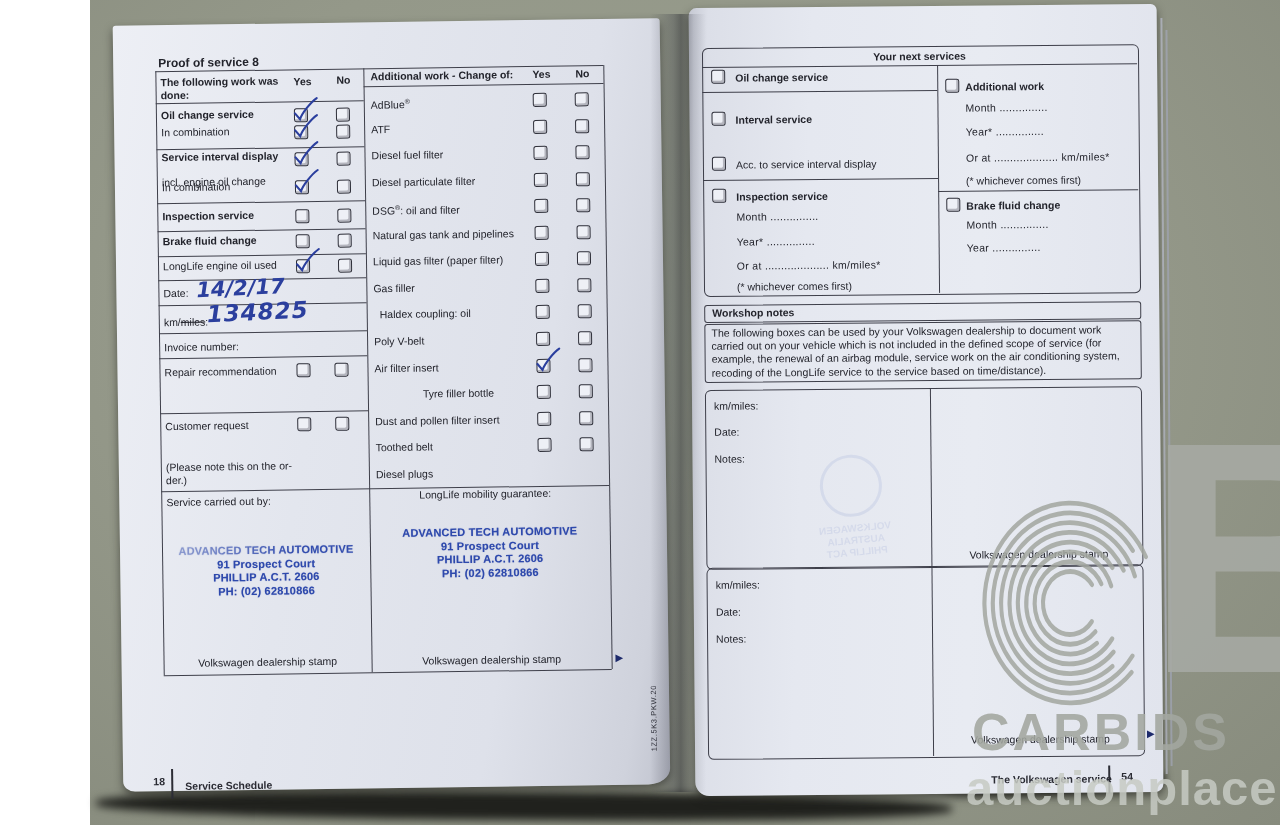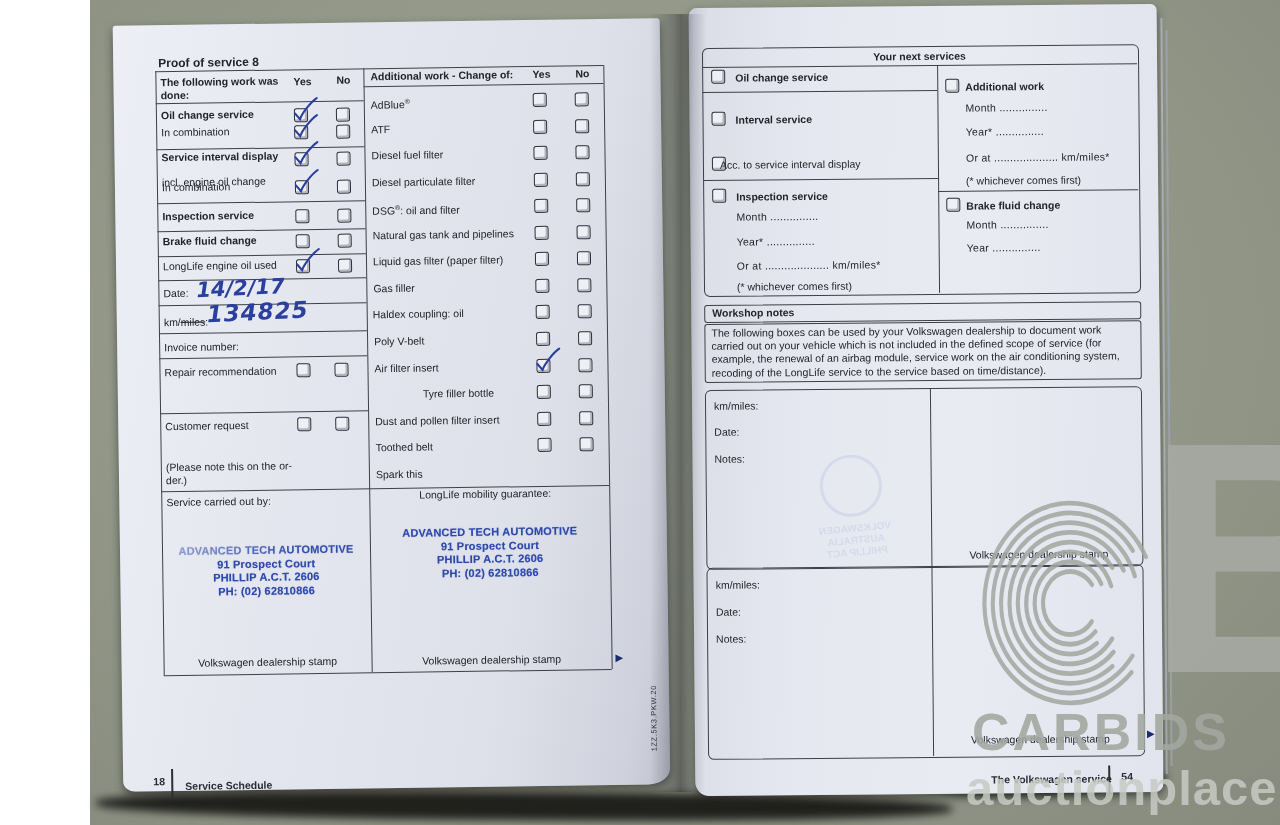--- a/index.html
+++ b/index.html
@@ -160,21 +160,21 @@
       <span class="cb" style="left: 461px; top: 179px;"></span>
       <div class="lbl" style="left: 257px; top: 207px;">Natural gas tank and pipelines</div>
       <span class="cb" style="left: 419px; top: 206px;"></span>
       <span class="cb" style="left: 461px; top: 206px;"></span>
       <div class="lbl" style="left: 257px; top: 233px;">Liquid gas filter (paper filter)</div>
       <span class="cb" style="left: 419px; top: 232px;"></span>
       <span class="cb" style="left: 461px; top: 232px;"></span>
       <div class="lbl" style="left: 257px; top: 260px;">Gas filler</div>
       <span class="cb" style="left: 419px; top: 259px;"></span>
       <span class="cb" style="left: 461px; top: 259px;"></span>
-      <div class="lbl" style="left: 256px; top: 286px;">Haldex coupling: oil</div>
+      <div class="lbl" style="left: 263px; top: 286px;">Haldex coupling: oil</div>
       <span class="cb" style="left: 419px; top: 285px;"></span>
       <span class="cb" style="left: 461px; top: 285px;"></span>
       <div class="lbl" style="left: 257px; top: 313px;">Poly V-belt</div>
       <span class="cb" style="left: 419px; top: 312px;"></span>
       <span class="cb" style="left: 461px; top: 312px;"></span>
       <div class="lbl" style="left: 257px; top: 340px;">Air filter insert</div>
       <span class="cb" style="left: 419px; top: 339px;">
         <svg viewBox="0 0 28 26" class="tick">
           <path d="M4 17 L9 23 C11 17 20 6 26 2" stroke="#2b3f9e" stroke-width="2.1" fill="none" stroke-linecap="round"></path>
         </svg>
@@ -182,21 +182,21 @@
       <span class="cb" style="left: 461px; top: 339px;"></span>
       <div class="lbl" style="left: 257px; top: 366px; margin-left: 48px;">Tyre filler bottle</div>
       <span class="cb" style="left: 419px; top: 365px;"></span>
       <span class="cb" style="left: 461px; top: 365px;"></span>
       <div class="lbl" style="left: 257px; top: 393px;">Dust and pollen filter insert</div>
       <span class="cb" style="left: 419px; top: 392px;"></span>
       <span class="cb" style="left: 461px; top: 392px;"></span>
       <div class="lbl" style="left: 257px; top: 419px;">Toothed belt</div>
       <span class="cb" style="left: 419px; top: 418px;"></span>
       <span class="cb" style="left: 461px; top: 418px;"></span>
-      <div class="lbl" style="left: 257px; top: 446px;">Spark this</div>
+      <div class="lbl" style="left: 257px; top: 446px;">Diesel plugs</div>
     </div>
 
   <div class="lbl" style="left:47px;top:262px;">Date:</div>
   <div class="hand" style="left:80px;top:252px;font-size:21px;">14/2/17</div>
   <div class="lbl" style="left:47px;top:291px;"><span>km/</span><span style="text-decoration:line-through;">miles</span><span>:</span></div>
   <div class="hand" style="left:90px;top:275px;font-size:23px;letter-spacing:1px;">134825</div>
   <div class="lbl" style="left:47px;top:316px;">Invoice number:</div>
 
   <div class="lbl" style="left:47px;top:341px;">Repair recommendation</div>
   <span class="cb" style="left:179px;top:340px;"></span>
@@ -239,21 +239,21 @@
   <div class="lbl b" style="left:13px;top:44px;width:435px;text-align:center;">Your next services</div>
   <div class="hl" style="left:13px;top:59px;width:435px;"></div>
   <div class="vl" style="left:248px;top:59px;height:228px;"></div>
 
   <span class="cb" style="left:22px;top:62px;"></span>
   <div class="lbl b" style="left:46px;top:64px;">Oil change service</div>
   <div class="hl" style="left:13px;top:84px;width:235px;"></div>
   <span class="cb" style="left:22px;top:104px;"></span>
   <div class="lbl b" style="left:46px;top:106px;">Interval service</div>
   <span class="cb" style="left:22px;top:149px;"></span>
-  <div class="lbl" style="left:30px;top:151px;">Acc. to service interval display</div>
+  <div class="lbl" style="left:46px;top:151px;">Acc. to service interval display</div>
   <div class="hl" style="left:13px;top:172px;width:235px;"></div>
   <span class="cb" style="left:22px;top:181px;"></span>
   <div class="lbl b" style="left:46px;top:183px;">Inspection service</div>
   <div class="lbl dots" style="left:46px;top:203px;">Month ...............</div>
   <div class="lbl dots" style="left:46px;top:228px;">Year* ...............</div>
   <div class="lbl dots" style="left:46px;top:252px;">Or at .................... km/miles*</div>
   <div class="lbl" style="left:46px;top:273px;">(* whichever comes first)</div>
 
   <span class="cb" style="left:256px;top:73px;"></span>
   <div class="lbl b" style="left:276px;top:75px;">Additional work</div>

